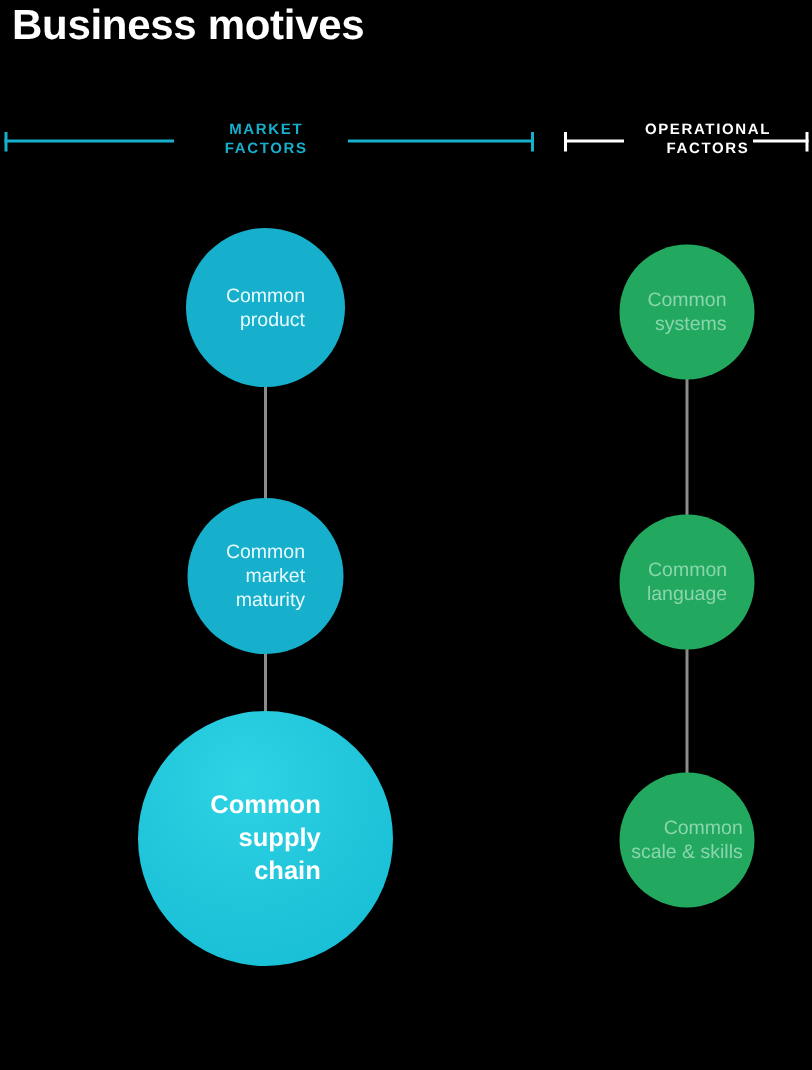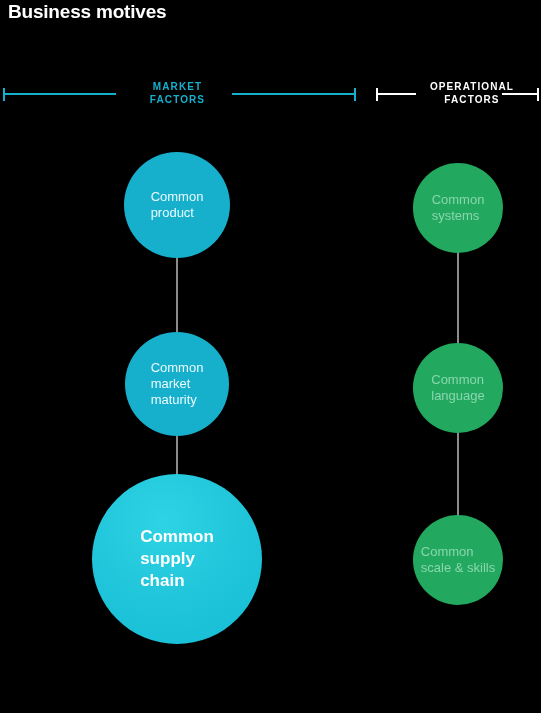--- a/index.html
+++ b/index.html
@@ -21,21 +21,21 @@
     inset: 0;
     width: 541px;
     height: 713px;
   }
 
   
   .page-title {
     position: absolute;
     left: 8px;
     top: 1px;
-    font-size: 19px;
+    font-size: 28px;
     font-weight: bold;
     color: #ffffff;
     letter-spacing: -0.2px;
     white-space: nowrap;
   }
 
   
   .header-band {
     position: absolute;
     left: 0;
@@ -83,21 +83,21 @@
   }
   .tick.white { background: #ffffff; }
 
   
   .node {
     position: absolute;
     border-radius: 50%;
     display: flex;
     align-items: center;
     justify-content: center;
-    text-align: left;
+    text-align: right;
     box-sizing: border-box;
   }
   .node-label {
     white-space: pre-line;
     line-height: 1.22;
   }
 
   .node.cyan {
     background: #17B0CC;
   }

